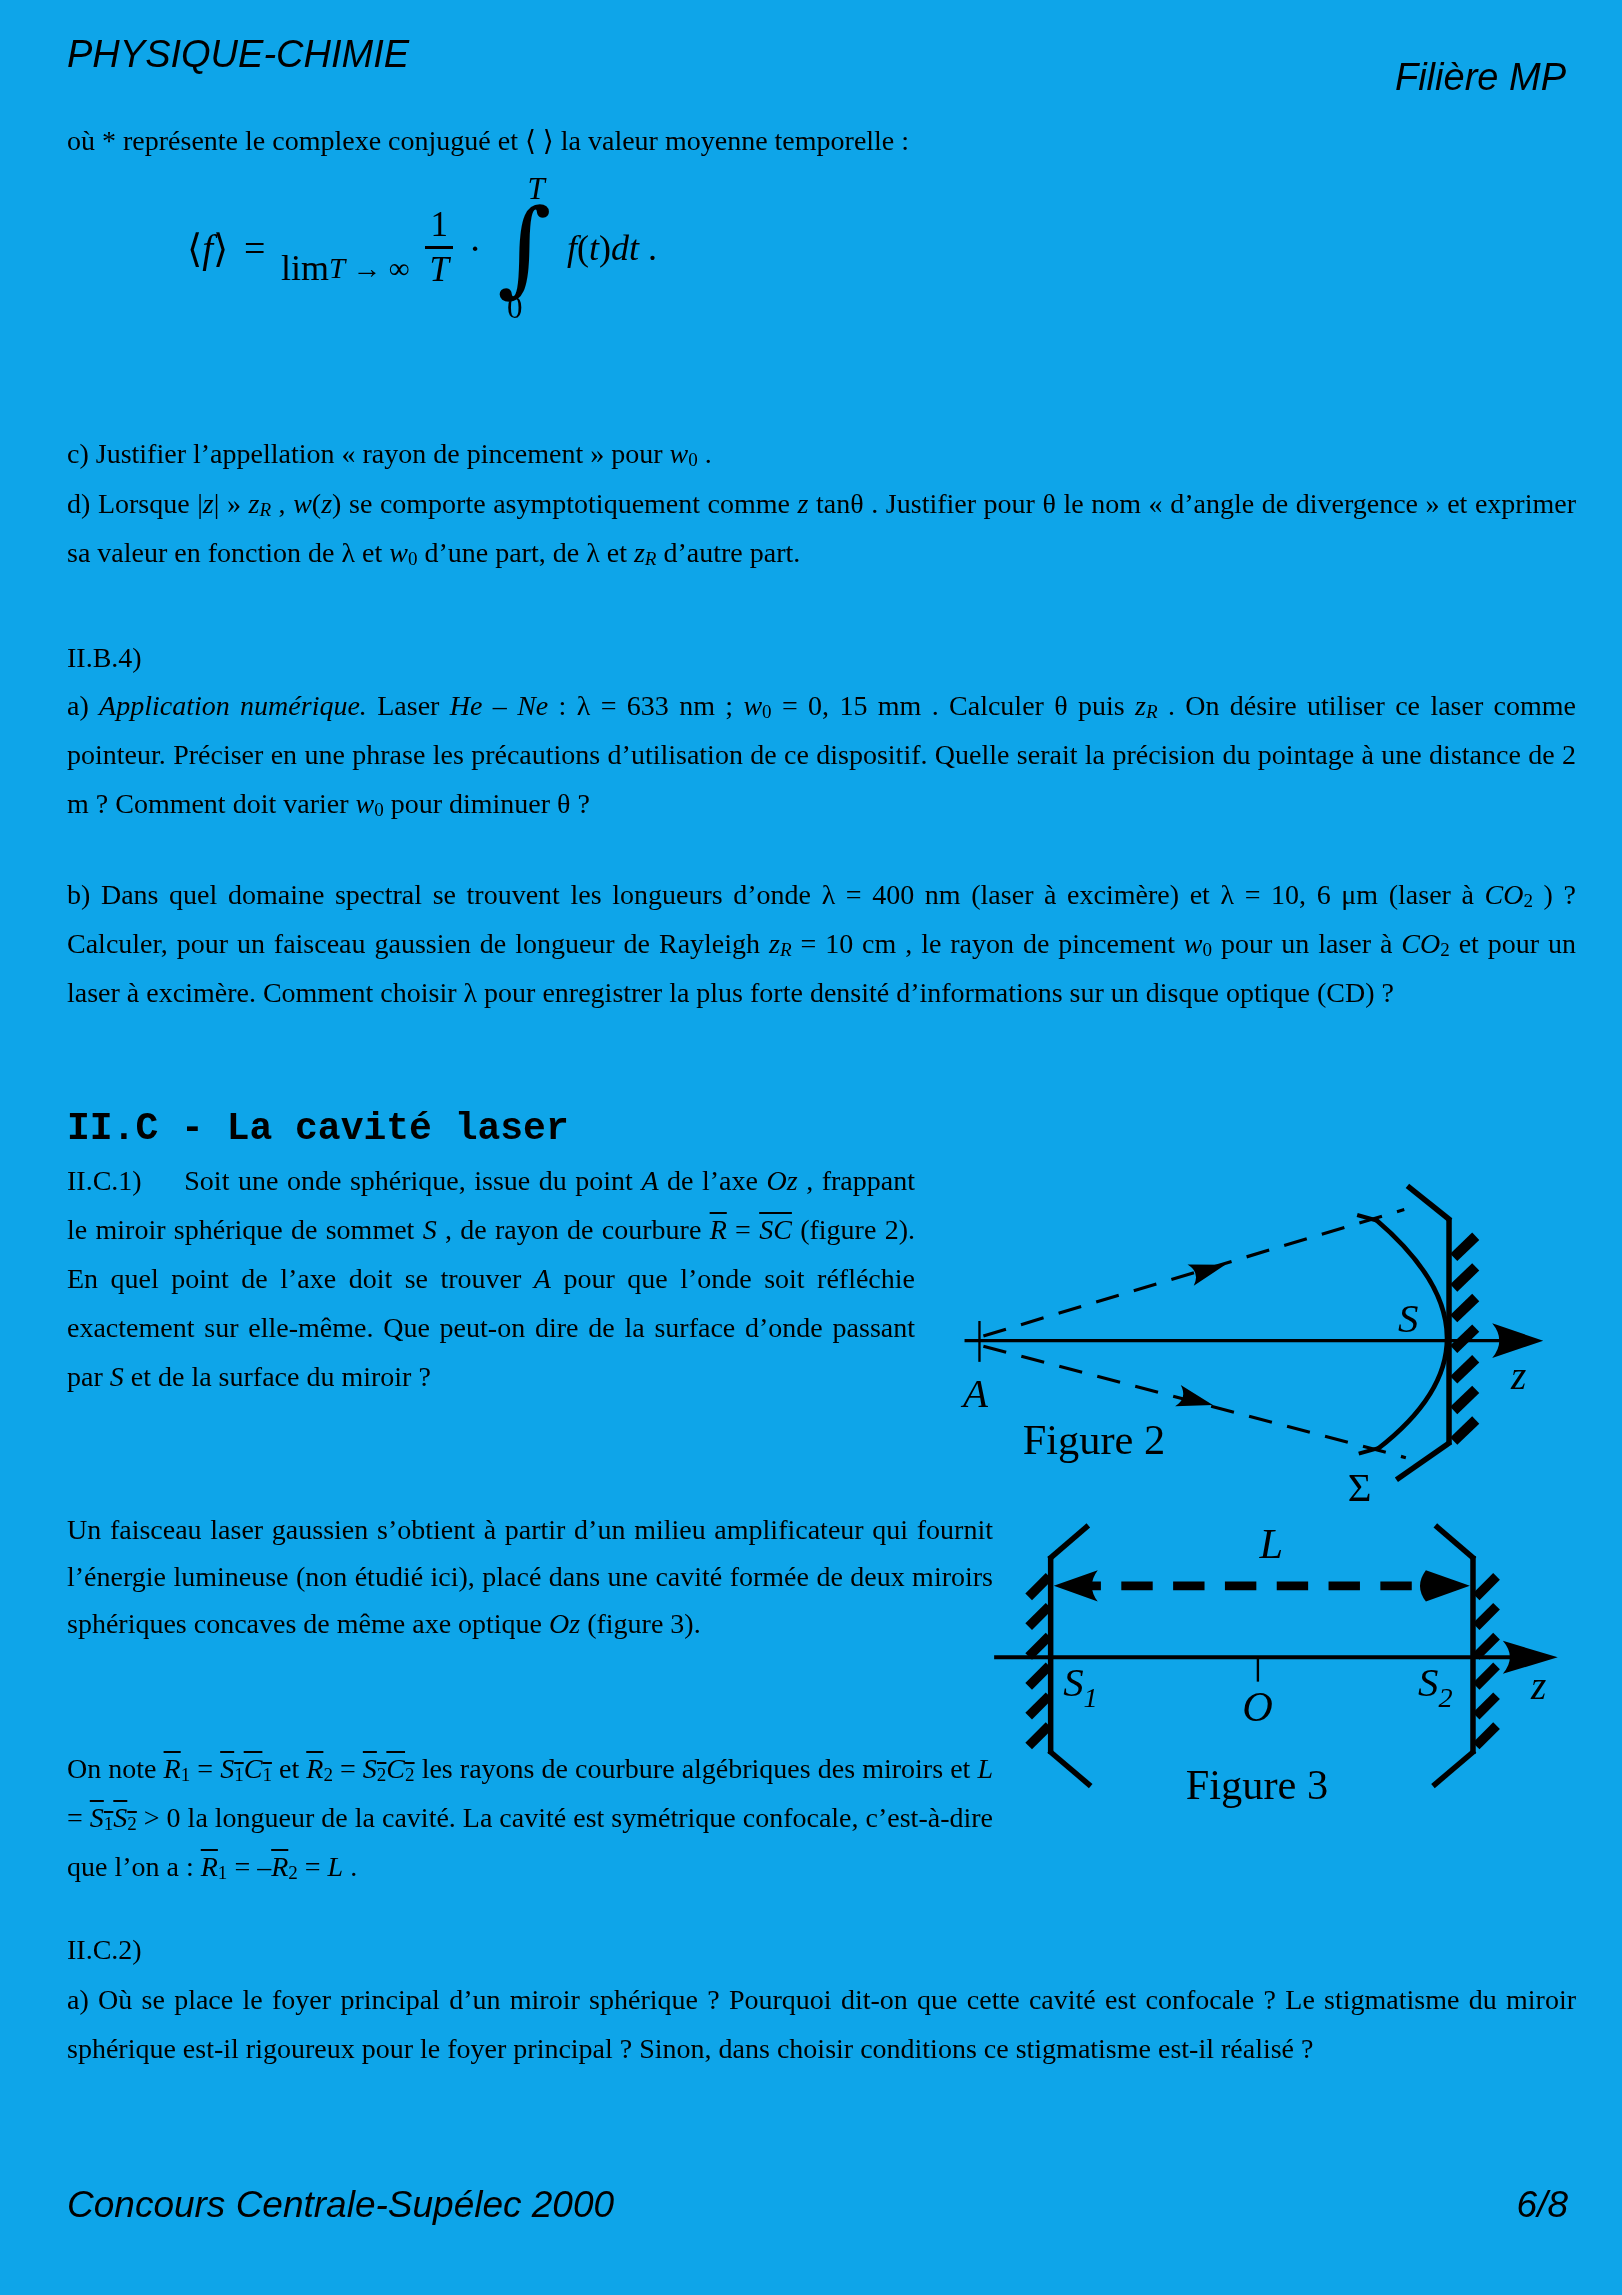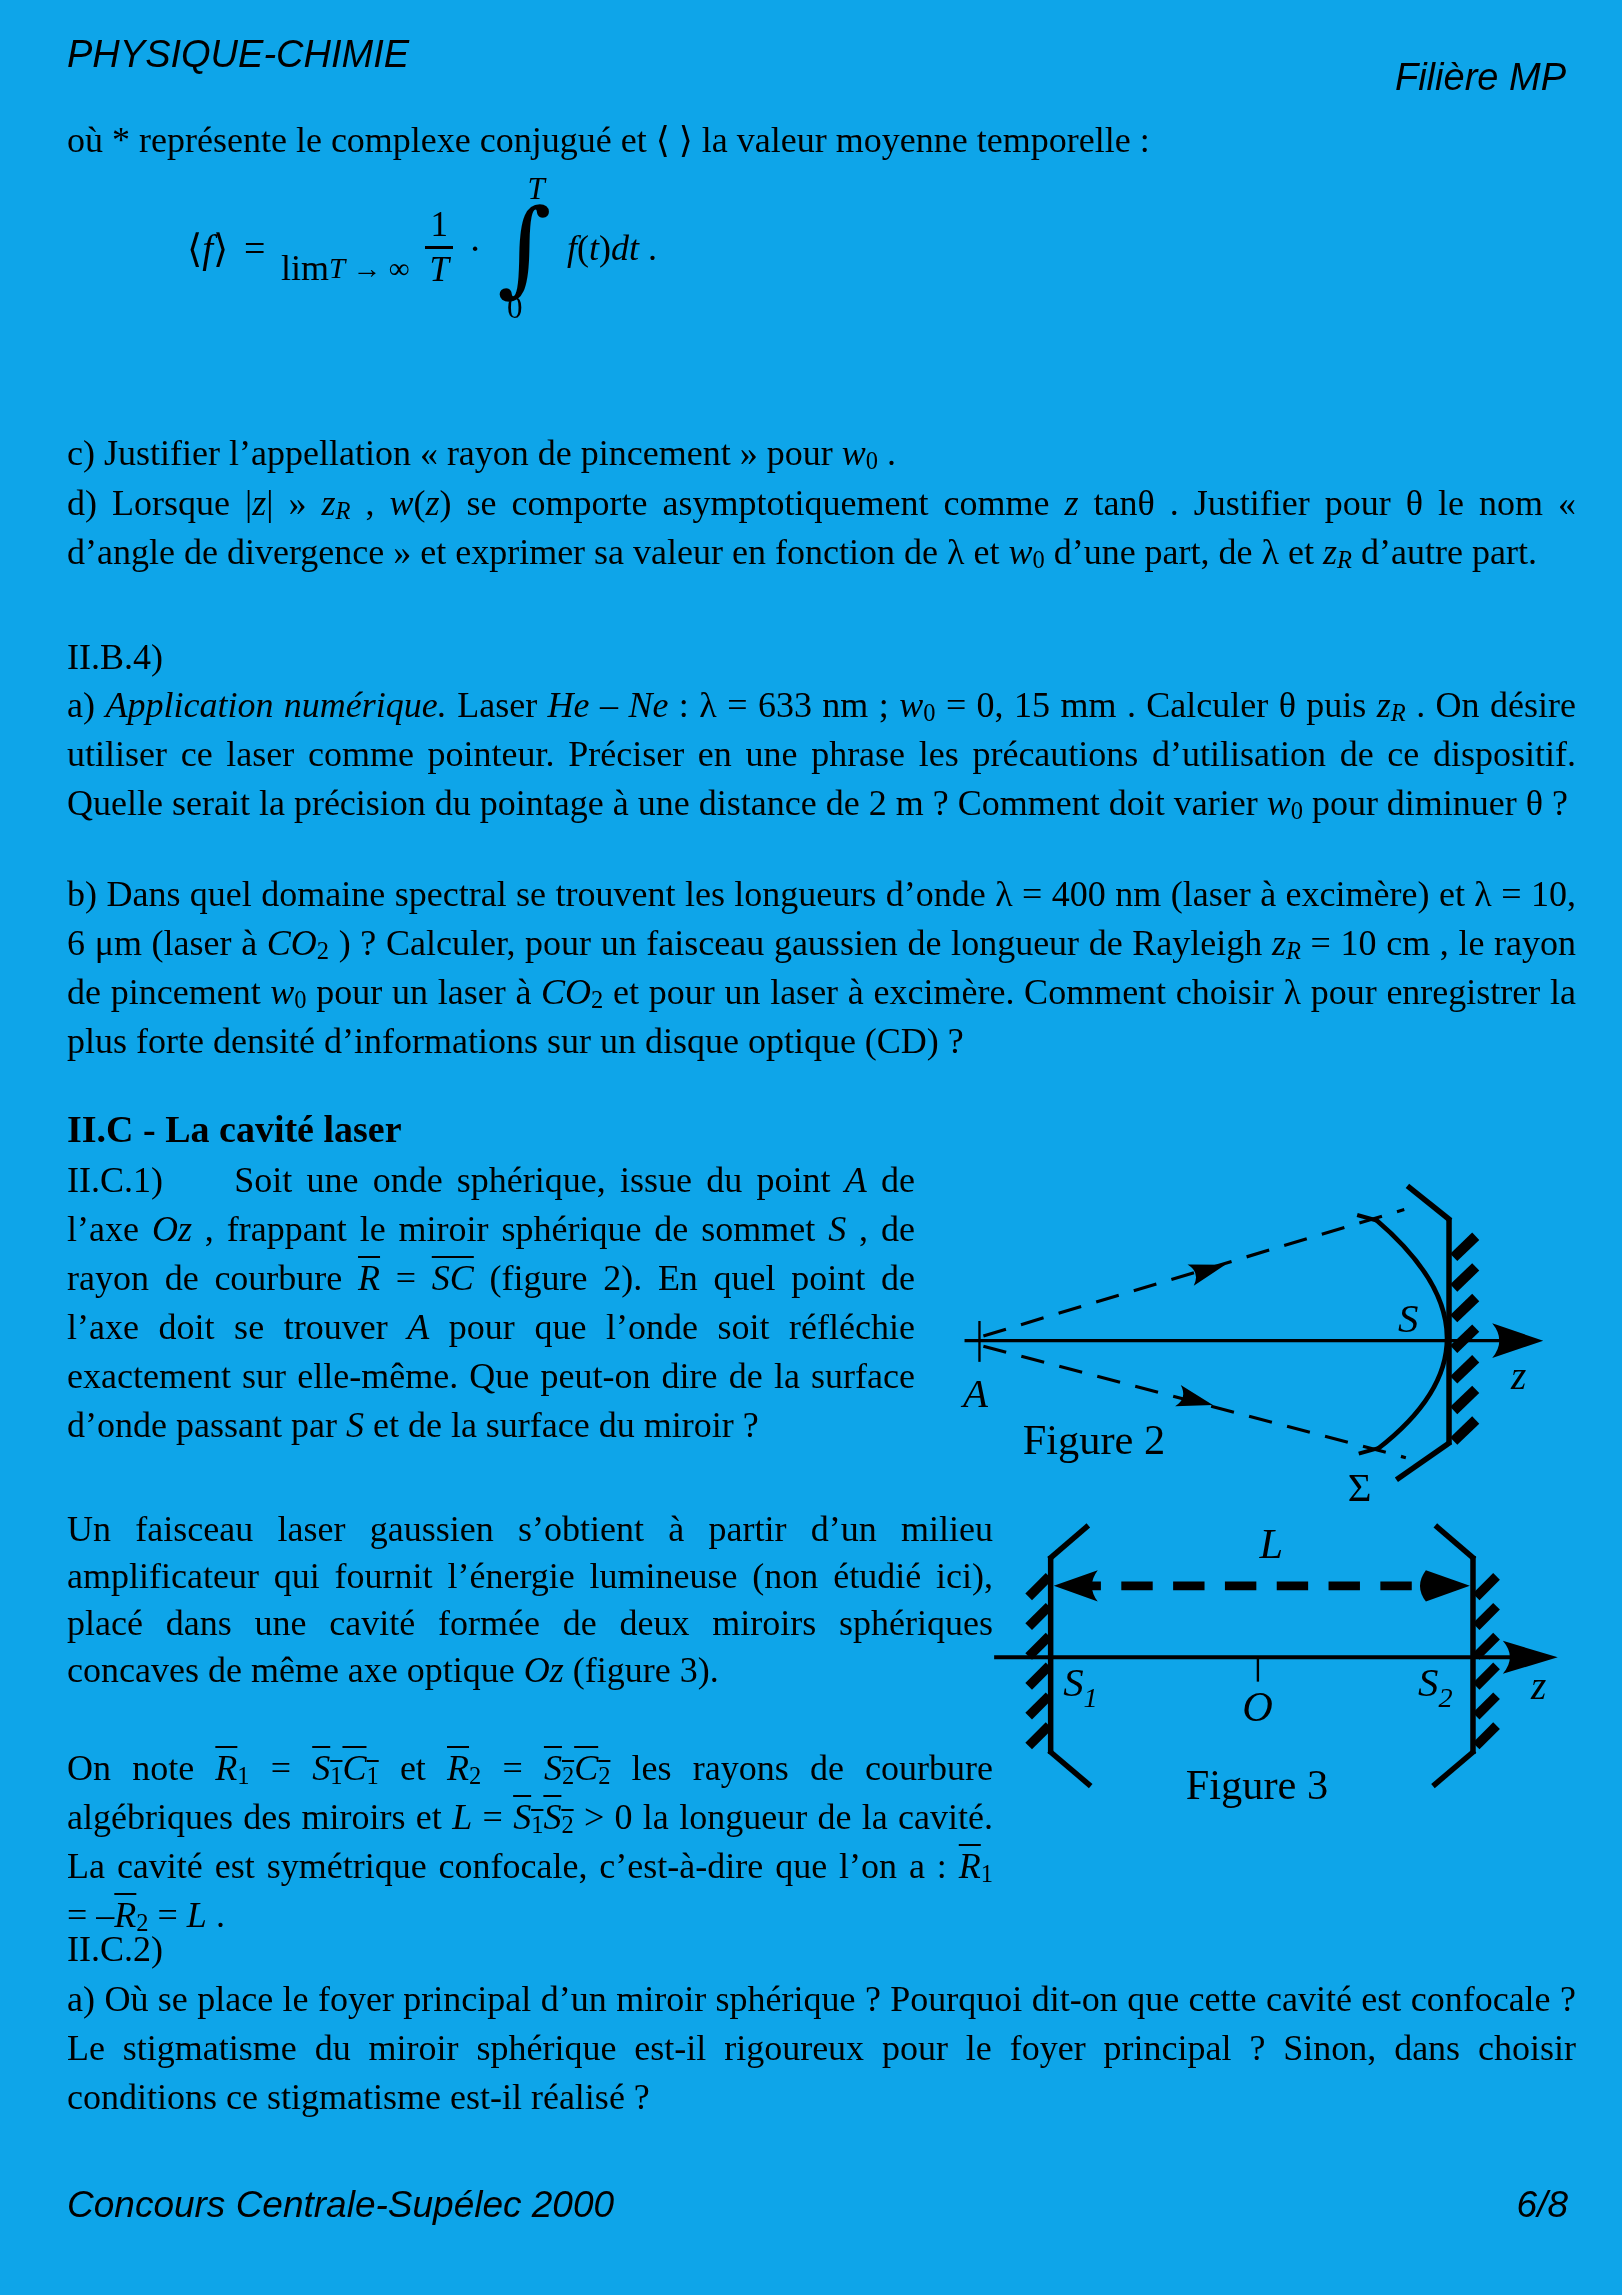--- a/index.html
+++ b/index.html
@@ -4,28 +4,28 @@
 <style>
   html,body{margin:0;padding:0;background:#9a9a9a;}
   #page{
     position:relative;width:1623px;height:2295px;background:#0ea5e9;color:#000;
     font-family:"Liberation Serif","DejaVu Serif",serif;overflow:hidden;
   }
   .hdr{
     position:absolute;font-family:"Liberation Sans",sans-serif;font-style:italic;
     font-size:38px;white-space:nowrap;
   }
-  .para{position:absolute;font-size:36px;line-height:49px;text-align:justify;}
+  .para{position:absolute;font-size:28px;line-height:49px;text-align:justify;}
   .nojust{text-align:left;}
   .mi{font-style:italic;}
   .ms{font-size:.68em;vertical-align:-.18em;line-height:0;}
   .ov{text-decoration-line:overline;text-decoration-thickness:2.4px;}
   .sq{white-space:nowrap;}
   .sq .rad{font-style:normal;}
-  .heading{position:absolute;font-size:38px;font-weight:bold;white-space:nowrap;}
+  .heading{position:absolute;font-size:38px;font-weight:bold;white-space:nowrap;font-family:Liberation Mono, monospace;}
 
   
   .eq{position:absolute;left:187px;top:165px;height:166px;display:flex;align-items:center;
       font-size:38px;gap:15.7px;}
   .eq .lhs{font-size:39px;}
   .limblk{display:inline-flex;flex-direction:row;align-items:center;transform:translateY(20.4px);}
   .limblk .lim{font-size:36px;line-height:36px;}
   .limblk .lsub{font-size:29px;line-height:31px;}
   .frac{display:inline-flex;flex-direction:column;align-items:center;}
   .frac .num{font-size:35px;line-height:36px;}

